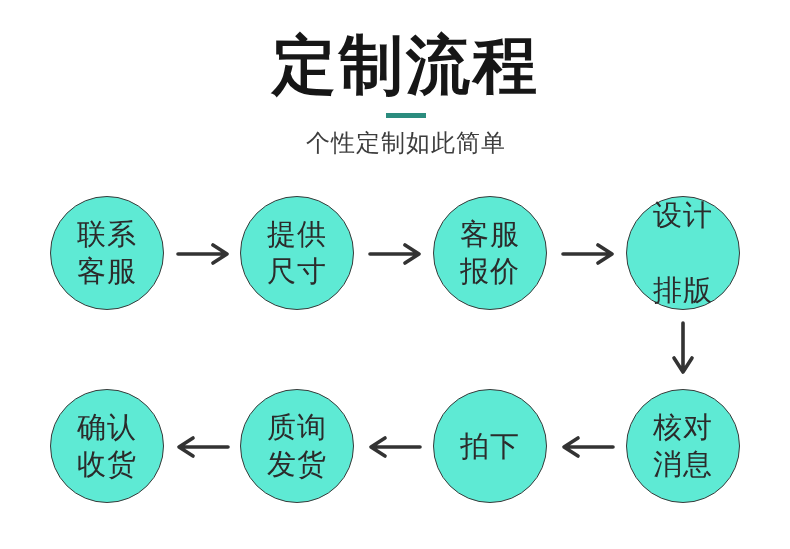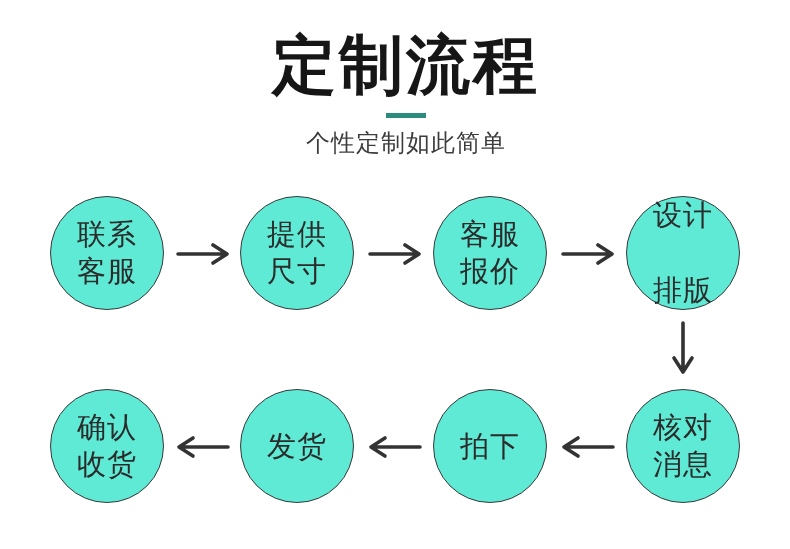--- a/index.html
+++ b/index.html
@@ -161,20 +161,21 @@
       <span>拍下</span>
     </div>
 
     <div class="arrow pos-a6">
       <svg width="56" height="24" viewBox="0 0 56 24">
           <path d="M53,12 L5,12 M18,3 L4,12 L18,21"></path>
         </svg>
     </div>
 
     <div class="circle pos-c7">
+      <span>质询</span>
       <span>发货</span>
     </div>
 
     <div class="arrow pos-a7">
       <svg width="56" height="24" viewBox="0 0 56 24">
           <path d="M53,12 L5,12 M18,3 L4,12 L18,21"></path>
         </svg>
     </div>
 
     <div class="circle pos-c8">

